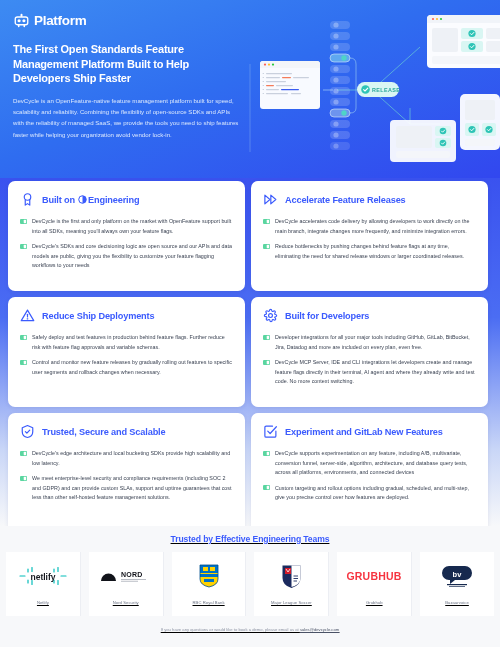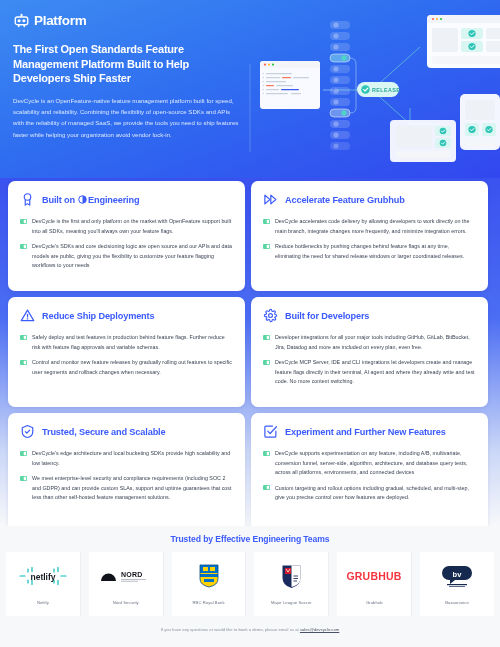--- a/index.html
+++ b/index.html
@@ -52,21 +52,21 @@
     display: flex; align-items: center; gap: 3px;
   }
   .of-logo { display: inline-flex; align-items: center; gap: 1px; }
   .of-mark { width: 9px; height: 9px; }
   .bullets { display: flex; flex-direction: column; gap: 6px; }
   .bullet { display: flex; gap: 5px; align-items: flex-start; }
   .bullet-icon { width: 7px; height: 5px; flex: 0 0 7px; margin-top: 1.5px; }
   .bullet-text { font-size: 5.35px; line-height: 1.78; color: #3a4252; letter-spacing: 0.01px; }
 
   
-  .trusted { position: absolute; top: 526px; left: 0; width: 500px; height: 121px; background: #f7f8fa; }
+  .trusted { position: absolute; top: 526px; left: 0; width: 500px; height: 121px; background: #f7f8fa; text-decoration: underline; }
   .trusted-title {
     text-align: center; color: #3b5bfd; font-size: 8.6px; font-weight: bold;
     padding: 8px 0 8px 0; letter-spacing: -0.1px;
   }
   .logo-row { display: flex; padding: 0 6px; gap: 8px; }
   .logo-tile {
     flex: 1; background: #fff; height: 64px;
     display: flex; flex-direction: column; align-items: center; justify-content: center;
     border-right: 1px solid #eceef3;
   }
@@ -255,21 +255,21 @@
         </div>
       </div>
     </div>
 
     <div class="card">
       <div class="card-head">
         <svg class="card-icon" viewBox="0 0 24 24" fill="none" stroke="#3b5bfd" stroke-width="1.9" stroke-linejoin="round">
           <path d="M3 5 L11 12 L3 19 Z"></path>
             <path d="M12.5 5 L20.5 12 L12.5 19 Z"></path>
         </svg>
-        <div class="card-title">Accelerate Feature Grubhub</div>
+        <div class="card-title">Accelerate Feature Releases</div>
       </div>
       <div class="bullets">
         <div class="bullet">
           <svg class="bullet-icon" viewBox="0 0 14 10">
               <rect width="14" height="10" rx="2" fill="#5ad6a0"></rect>
               <rect x="7.4" y="1.6" width="5" height="6.8" rx="1.4" fill="#ffffff"></rect>
             </svg>
           <span class="bullet-text">DevCycle accelerates code delivery by allowing developers to work directly on the main branch, integrate changes more frequently, and minimize integration errors.</span>
         </div>
         <div class="bullet">
@@ -360,21 +360,21 @@
         </div>
       </div>
     </div>
 
     <div class="card">
       <div class="card-head">
         <svg class="card-icon" viewBox="0 0 24 24" fill="none" stroke="#3b5bfd" stroke-width="1.9" stroke-linecap="round" stroke-linejoin="round">
           <path d="M20.6 11.4 V19 a2 2 0 0 1-2 2 H5 a2 2 0 0 1-2-2 V5.4 a2 2 0 0 1 2-2 h10.2"></path>
           <path d="M7.6 11.4 L11.4 15.2 L21.4 4.4"></path>
         </svg>
-        <div class="card-title">Experiment and Further New Features</div>
+        <div class="card-title">Experiment and GitLab New Features</div>
       </div>
       <div class="bullets">
         <div class="bullet">
           <svg class="bullet-icon" viewBox="0 0 14 10">
               <rect width="14" height="10" rx="2" fill="#5ad6a0"></rect>
               <rect x="7.4" y="1.6" width="5" height="6.8" rx="1.4" fill="#ffffff"></rect>
             </svg>
           <span class="bullet-text">DevCycle supports experimentation on any feature, including A/B, multivariate, conversion funnel, server-side, algorithm, architecture, and database query tests, across all platforms, environments, and connected devices</span>
         </div>
         <div class="bullet">

